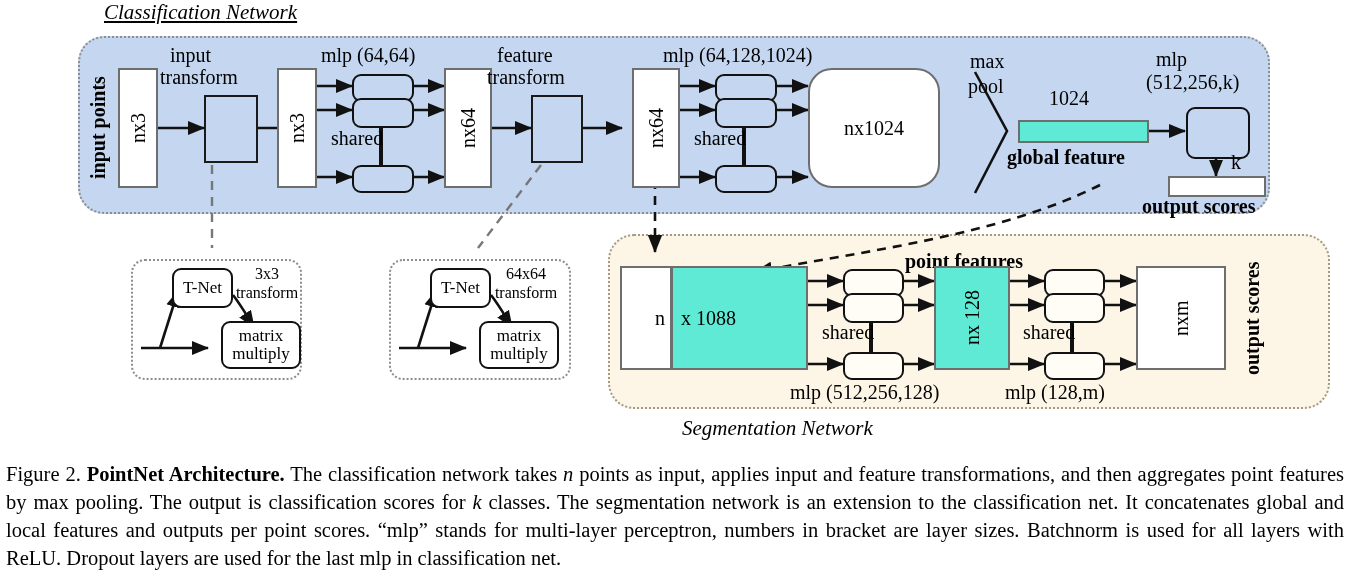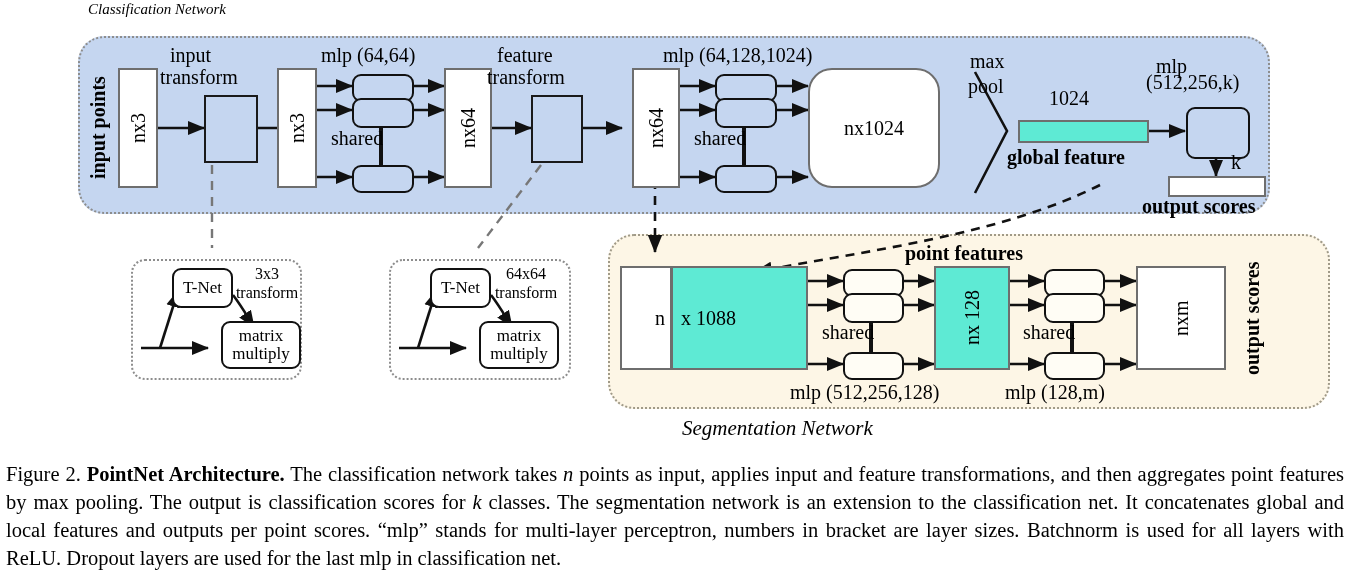--- a/index.html
+++ b/index.html
@@ -158,21 +158,21 @@
     </g>
 
     <g stroke="#111" stroke-width="2.6" fill="none">
       <line x1="399" y1="348" x2="466" y2="348" marker-end="url(#ah)"></line>
       <line x1="418" y1="348" x2="436" y2="291" marker-end="url(#ah)"></line>
       <path d="M491,295 C501,308 506,318 512,327" marker-end="url(#ah)"></path>
       <line x1="539" y1="348" x2="558" y2="348" marker-end="url(#ah)"></line>
     </g>
   </svg>
 
-  <div class="lbl ital" style="left:88px;top:2px;font-size:15px;">Classification Network</div>
+  <div class="lbl ital" style="left:104px;top:2px;font-size:21px;text-decoration:underline;">Classification Network</div>
 
   <div class="vert bold" style="left:86px;top:64px;width:24px;height:128px;">input points</div>
 
   <div class="box wbox" style="left:118px;top:68px;width:40px;height:120px;">
     <span class="inbox-v">nx3</span>
   </div>
 
   <div class="lbl ctr" style="left:170px;top:45px;width:120px;">input</div>
   <div class="lbl ctr" style="left:160px;top:67px;width:140px;">transform</div>
   <div class="box bbox" style="left:204px;top:95px;width:54px;height:68px;"></div>
@@ -209,21 +209,21 @@
     <span class="inbox-h">nx1024</span>
   </div>
 
   <div class="lbl" style="left:970px;top:51px;">max</div>
   <div class="lbl" style="left:968px;top:76px;">pool</div>
 
   <div class="lbl" style="left:1049px;top:88px;">1024</div>
   <div class="box gbox" style="left:1018px;top:120px;width:131px;height:23px;"></div>
   <div class="lbl bold" style="left:1007px;top:147px;">global feature</div>
 
-  <div class="lbl ctr" style="left:1156px;top:56px;width:120px;">mlp</div>
+  <div class="lbl ctr" style="left:1156px;top:49px;width:120px;">mlp</div>
   <div class="lbl ctr" style="left:1146px;top:72px;width:140px;">(512,256,k)</div>
   <div class="mlp-blue" style="position:absolute;left:1186px;top:107px;width:60px;height:48px;"></div>
 
   <div class="lbl" style="left:1231px;top:152px;">k</div>
   <div class="box wbox" style="left:1168px;top:176px;width:98px;height:21px;"></div>
   <div class="lbl bold" style="left:1142px;top:196px;">output scores</div>
 
   <div class="box wbox rbox" style="left:172px;top:268px;width:61px;height:40px;border-width:2.6px;border-color:#111;">
     <span class="inbox-h small">T-Net</span>
   </div>
@@ -241,21 +241,21 @@
   </div>
   <div class="tn-lbl" style="left:485px;top:266px;width:82px;">64x64</div>
   <div class="tn-lbl" style="left:484px;top:285px;width:84px;">transform</div>
   <div class="box wbox rbox" style="left:479px;top:321px;width:80px;height:48px;border-width:2.6px;border-color:#111;">
     <div style="text-align:center;line-height:1.05;">
       <div class="small">matrix</div>
       <div class="small">multiply</div>
     </div>
   </div>
 
-  <div class="lbl bold" style="left:905px;top:243px;">point features</div>
+  <div class="lbl bold" style="left:905px;top:251px;">point features</div>
 
   <div class="box wbox" style="left:620px;top:266px;width:52px;height:104px;">
     <span class="inbox-h" style="justify-content:flex-end;padding-right:5px;">n</span>
   </div>
   <div class="box gbox" style="left:671px;top:266px;width:137px;height:104px;">
     <span class="inbox-h" style="justify-content:flex-start;padding-left:8px;">x 1088</span>
   </div>
 
   <div class="mlp-cream" style="position:absolute;left:843px;top:269px;width:57px;height:24px;"></div>
   <div class="mlp-cream" style="position:absolute;left:843px;top:293px;width:57px;height:26px;"></div>

